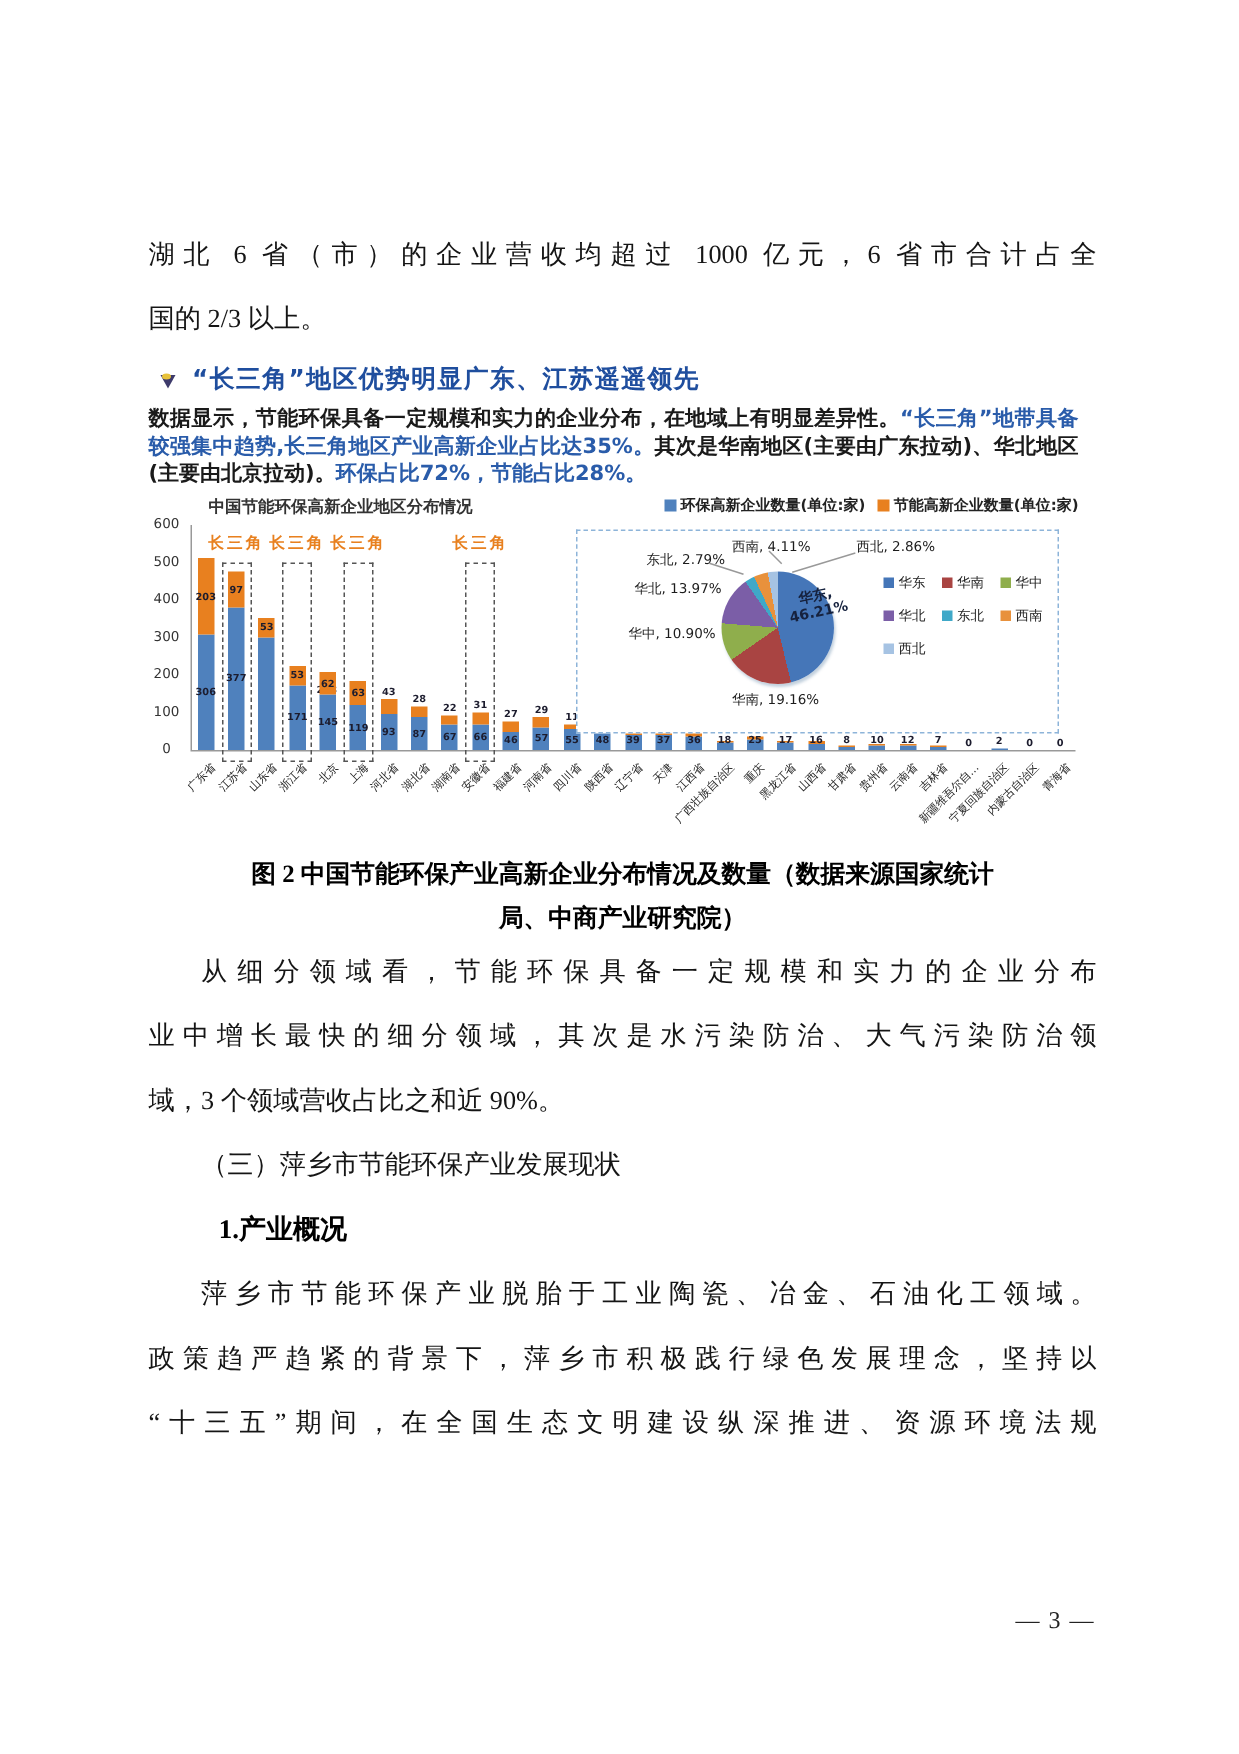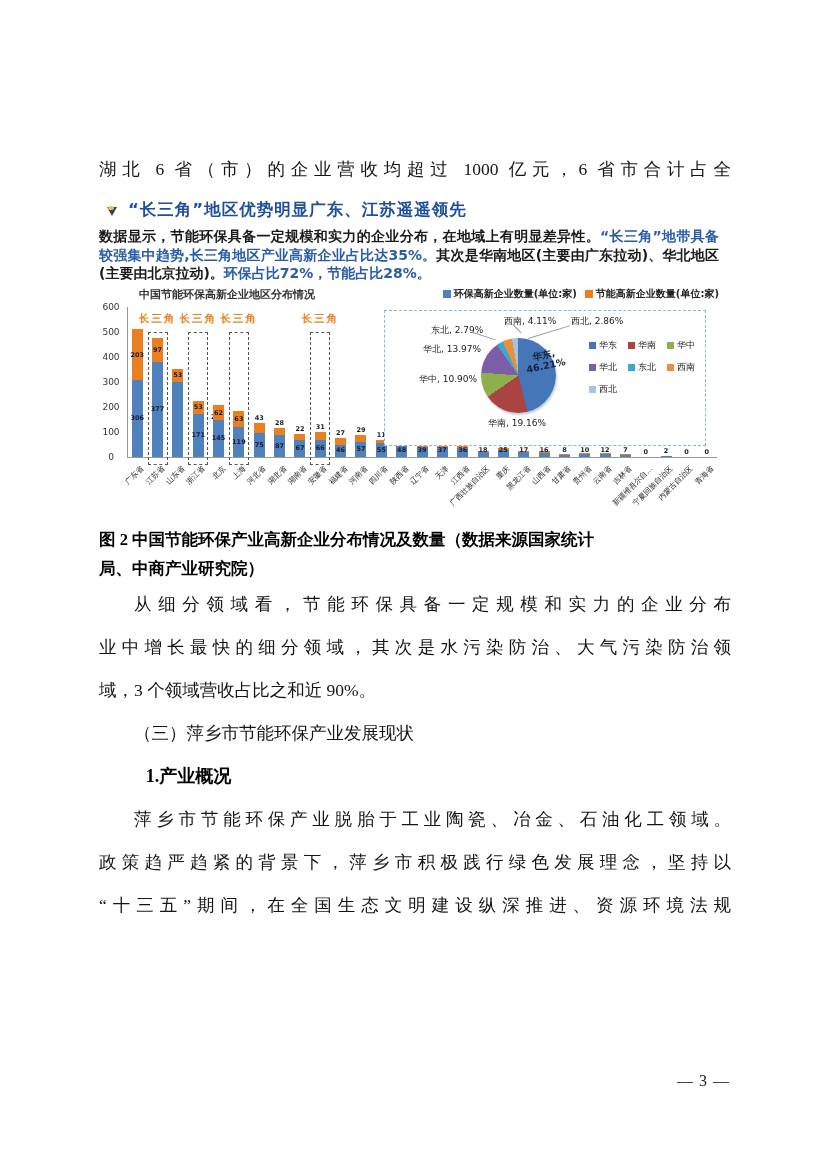--- a/index.html
+++ b/index.html
@@ -62,36 +62,37 @@
   .pie-lbl.inside { color:#16223e; font-weight:bold; font-size:9.5px; line-height:11px;
                     transform:rotate(-12deg); text-align:center; }
   .leader { position:absolute; height:0; border-top:1px solid #999; }
   .pie-legend { position:absolute; left:204px; top:28px; width:118px; display:flex;
                 flex-wrap:wrap; row-gap:9px; column-gap:6px; font-size:9px; color:#222; }
   .pie-legend .li { display:flex; align-items:center; gap:3px; width:33px; }
   .pie-legend .sq { width:7px; height:7px; display:inline-block; flex:0 0 auto; }
 
   
   .caption { margin-top:10px; font-size:16.5px; font-weight:bold; line-height:29px;
-             color:#000; }
+             text-align:center; color:#000; }
 
   .section-heading { font-size:17.5px; line-height:43px; margin-left:2em; color:#151515; }
   .sub-heading { font-size:18px; font-weight:bold; line-height:43px; margin-left:2.6em;
                  color:#000; }
 
   .page-number { position:absolute; left:0; top:1072px; width:730px; text-align:right;
                  font-size:16px; color:#222; letter-spacing:1px; }
 </style>
 </head>
 <body>
 
 <div class="content">
 
   <div class="para" id="para-top">
       <div class="pline fill">湖北 6 省（市）的企业营收均超过 1000 亿元，6 省市合计占全</div>
+      <div class="pline">国的 2/3 以上。</div>
     </div>
 
   <div class="figure">
     <div class="fig-header">
       <span class="bullet">
         <span class="tri"></span>
           <span class="dot"></span>
       </span>
       <span class="fig-title" id="fig-title" style="color: rgb(31, 78, 158);">“长三角”地区优势明显广东、江苏遥遥领先</span>
     </div>
@@ -144,21 +145,21 @@
           <div class="bar-lbl" style="left: 119.552px; top: 127.875px;">145</div>
           <div class="bar-lbl" style="left: 119.552px; top: 102px;">62</div>
           <div class="xlbl" style="left: 1.55172px; top: 157px;">北京</div>
           <div class="bar-seg" style="left: 134.397px; top: 120.25px; width: 11px; height: 29.75px; background: rgb(79, 129, 189);"></div>
           <div class="bar-seg" style="left: 134.397px; top: 104.5px; width: 11px; height: 15.75px; background: rgb(232, 128, 31);"></div>
           <div class="bar-lbl" style="left: 139.897px; top: 131.125px;">119</div>
           <div class="bar-lbl" style="left: 139.897px; top: 108.375px;">63</div>
           <div class="xlbl" style="left: 21.8966px; top: 157px;">上海</div>
           <div class="bar-seg" style="left: 154.741px; top: 126.75px; width: 11px; height: 23.25px; background: rgb(79, 129, 189);"></div>
           <div class="bar-seg" style="left: 154.741px; top: 116px; width: 11px; height: 10.75px; background: rgb(232, 128, 31);"></div>
-          <div class="bar-lbl" style="left: 160.241px; top: 134.375px;">75</div>
+          <div class="bar-lbl" style="left: 160.241px; top: 134.375px;">93</div>
           <div class="bar-lbl" style="left: 160.241px; top: 107px; text-align: center;">43</div>
           <div class="xlbl" style="left: 42.2414px; top: 157px;">河北省</div>
           <div class="bar-seg" style="left: 175.086px; top: 128.25px; width: 11px; height: 21.75px; background: rgb(79, 129, 189);"></div>
           <div class="bar-seg" style="left: 175.086px; top: 121.25px; width: 11px; height: 7px; background: rgb(232, 128, 31);"></div>
           <div class="bar-lbl" style="left: 180.586px; top: 135.125px;">87</div>
           <div class="bar-lbl" style="left: 180.586px; top: 112.25px;">28</div>
           <div class="xlbl" style="left: 62.5862px; top: 157px;">湖北省</div>
           <div class="bar-seg" style="left: 195.431px; top: 133.25px; width: 11px; height: 16.75px; background: rgb(79, 129, 189);"></div>
           <div class="bar-seg" style="left: 195.431px; top: 127.75px; width: 11px; height: 5.5px; background: rgb(232, 128, 31);"></div>
           <div class="bar-lbl" style="left: 200.931px; top: 137.625px;">67</div>
@@ -302,21 +303,21 @@
             </div>
           </div>
       <div class="pie-lbl inside" style="left: 140px; top: 38px;">
             <div>华东,</div>
             <div>46.21%</div>
           </div>
           <div class="pie-lbl" style="left: 103px; top: 106px;">华南, 19.16%</div>
           <div class="pie-lbl" style="left: 34px; top: 62px;">华中, 10.90%</div>
           <div class="pie-lbl" style="left: 38px; top: 32px;">华北, 13.97%</div>
           <div class="pie-lbl" style="left: 46px; top: 13px;">东北, 2.79%</div>
-          <div class="pie-lbl" style="left: 119px; top: 4px; text-align: right;">西南, 4.11%</div>
+          <div class="pie-lbl" style="left: 103px; top: 4px; text-align: right;">西南, 4.11%</div>
           <div class="pie-lbl" style="left: 186px; top: 4px;">西北, 2.86%</div>
           <div class="leader" style="left: 88px; top: 21px; width: 24px; transform: rotate(18deg); transform-origin: 0px 0px;"></div>
           <div class="leader" style="left: 128px; top: 13px; width: 12px; transform: rotate(45deg); transform-origin: 0px 0px;"></div>
           <div class="leader" style="left: 143px; top: 27px; width: 44px; transform: rotate(-17deg); transform-origin: 0px 0px;"></div>
         </div>
     </div>
   </div>
 
   <div class="caption" id="caption">
       <div>图 2 中国节能环保产业高新企业分布情况及数量（数据来源国家统计</div>

